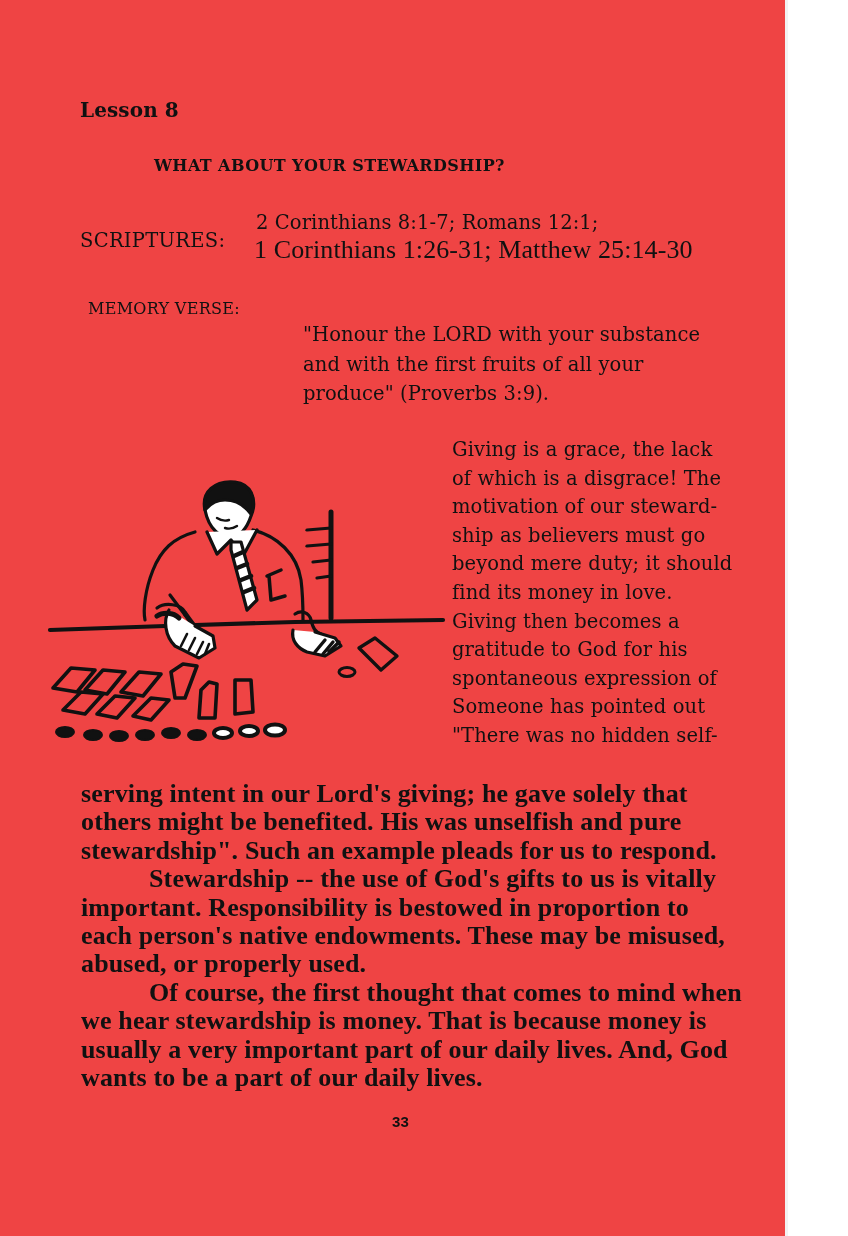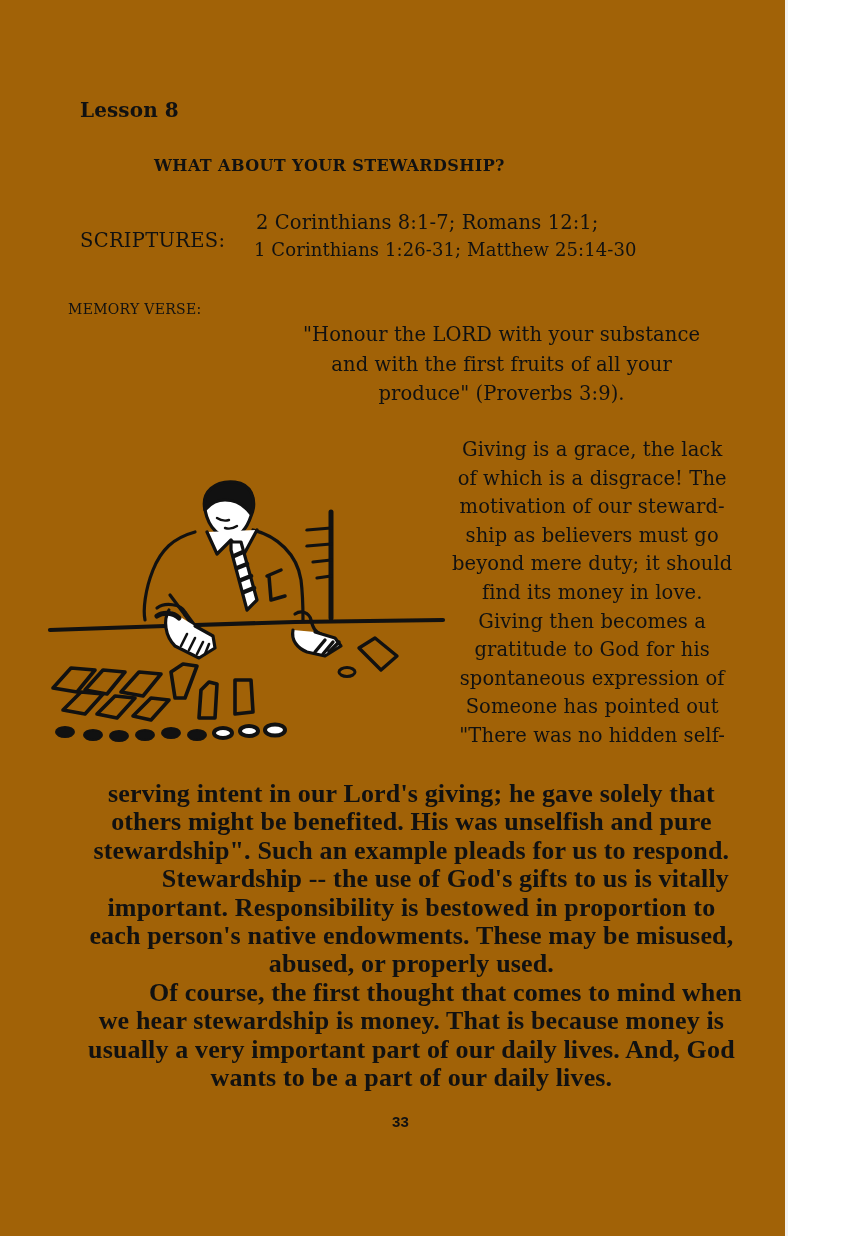--- a/index.html
+++ b/index.html
@@ -1,26 +1,26 @@
 <!DOCTYPE html>
 <html><head>
 <meta charset="utf-8">
 <style>
   html, body { margin: 0; padding: 0; background: #ffffff; }
   body { width: 848px; height: 1236px; position: relative; overflow: hidden;
          font-family: "DejaVu Serif", "Liberation Serif", serif; color: #111; }
-  .page { position: absolute; left: 0; top: 0; width: 788px; height: 1236px; background: #a16207; text-align: center; }
+  .page { position: absolute; left: 0; top: 0; width: 788px; height: 1236px; background: #ef4444; }
   .edge { position: absolute; right: 0; top: 0; width: 3px; height: 1236px; background: #f2f2f2; }
   .txt { position: absolute; white-space: nowrap; font-size: 19.5px; line-height: 28.6px; letter-spacing: 0.1px; }
   .lesson { left: 80px; top: 96px; font-size: 20px; font-weight: bold; }
   .title { left: 154px; top: 152px; font-size: 16px; letter-spacing: 0.4px; font-weight: bold; }
   .scr-label { left: 80px; top: 209px; font-size: 19.5px; letter-spacing: 0.3px; margin-top: 18px; }
   .scr-line1 { left: 256px; top: 209px; font-size: 19.5px; }
-  .scr-line2 { left: 254px; top: 236px; font-size: 18px; }
-  .mem-label { left: 68px; top: 295px; font-size: 14px; letter-spacing: 0.3px; }
+  .scr-line2 { left: 254px; top: 236px; font-size: 26px; font-family: Liberation Serif, serif; }
+  .mem-label { left: 88px; top: 295px; font-size: 16px; letter-spacing: 0.3px; }
   .mem { left: 303px; top: 320px; font-size: 19.5px; line-height: 29.5px; }
   .mem div { white-space: nowrap; }
   .side { left: 452px; top: 436px; font-size: 19.5px; line-height: 28.6px; }
   .side div { white-space: nowrap; }
   .body { left: 81px; top: 780px; font-family: "Liberation Serif", "DejaVu Serif", serif;
           font-size: 26px; line-height: 28.4px; font-weight: bold; letter-spacing: 0.15px; }
   .body div { white-space: nowrap; }
   .indent { padding-left: 68px; }
   .pagenum { left: 392px; top: 1108px; font-size: 15px; font-weight: bold;
              font-family: "Liberation Sans", sans-serif; }

